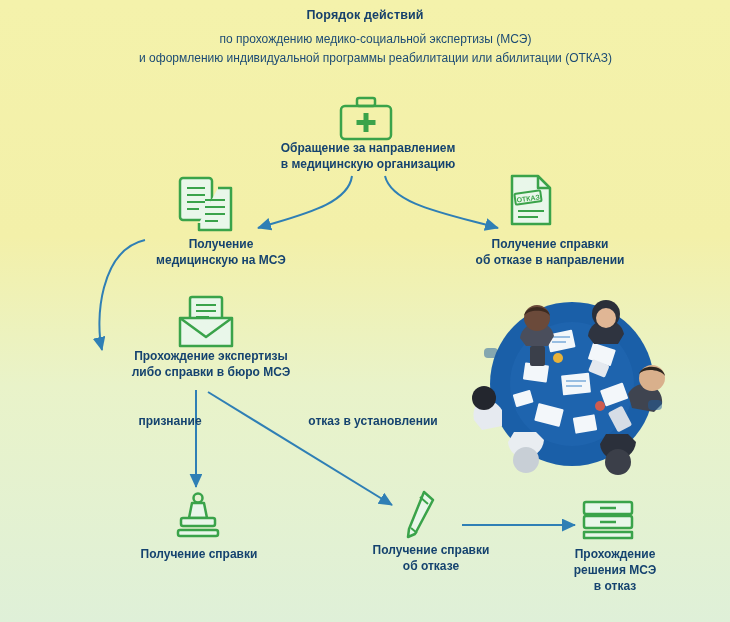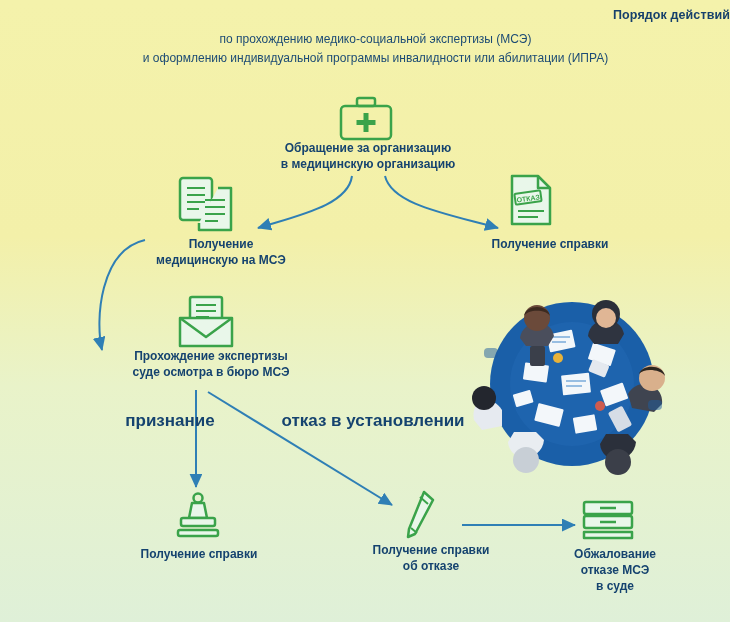--- a/index.html
+++ b/index.html
@@ -18,21 +18,21 @@
     width: 730px;
     height: 622px;
     background: linear-gradient(180deg, #f4f2ab 0%, #f3f0a9 38%, #e9f3c9 62%, #dff0d8 100%);
     overflow: hidden;
   }
   .title {
     position: absolute;
     left: 0;
     right: 0;
     top: 8px;
-    text-align: right;
+    text-align: center;
     color: #16406b;
     font-size: 12.5px;
     font-weight: bold;
     letter-spacing: 0.1px;
   }
   .subtitle {
     position: absolute;
     left: 0;
     right: 0;
     top: 30px;
@@ -47,21 +47,21 @@
     text-align: center;
     color: #15436f;
     font-size: 12px;
     font-weight: bold;
     line-height: 16px;
   }
   .edge-label {
     position: absolute;
     text-align: center;
     color: #15436f;
-    font-size: 17px;
+    font-size: 12px;
     font-weight: bold;
     line-height: 16px;
   }
   .icon-wrap {
     position: absolute;
   }
   svg { display: block; overflow: visible; }
   #arrows {
     position: absolute;
     left: 0; top: 0;
@@ -73,21 +73,21 @@
   }
 </style>
 </head>
 <body>
 
 <div id="page">
 
   <div class="title">Порядок действий</div>
   <div class="subtitle">
     <div>по прохождению медико-социальной экспертизы (МСЭ)</div>
-    <div>и оформлению индивидуальной программы инвалидности или абилитации (ИПРА)</div>
+    <div>и оформлению индивидуальной программы реабилитации или абилитации (ОТКАЗ)</div>
   </div>
 
   <svg id="arrows" viewBox="0 0 730 622">
     <defs>
       <marker id="ah" markerWidth="9" markerHeight="9" refX="6.5" refY="3.2" orient="auto">
         <path d="M0,0 L7,3.2 L0,6.4 z" fill="#2f7fb5"></path>
       </marker>
     </defs>
     <g fill="none" stroke="#2f7fb5" stroke-width="2" marker-end="url(#ah)">
 
@@ -107,21 +107,21 @@
 
   <div class="icon-wrap" style="left:338px; top:96px;">
     <svg width="56" height="46" viewBox="0 0 56 46">
       <rect x="19" y="2" width="18" height="8" rx="2" fill="none" stroke="#3aa34a" stroke-width="2.5"></rect>
       <rect x="3" y="10" width="50" height="33" rx="4" fill="none" stroke="#3aa34a" stroke-width="2.5"></rect>
       <rect x="25.5" y="17" width="5" height="19" fill="#3aa34a"></rect>
       <rect x="18.5" y="24" width="19" height="5" fill="#3aa34a"></rect>
     </svg>
   </div>
   <div class="node-label" style="left:258px; top:140px; width:220px;">
-    <div>Обращение за организацию</div>
+    <div>Обращение за направлением</div>
     <div>в медицинскую организацию</div>
   </div>
 
   <div class="icon-wrap" style="left:178px; top:176px;">
     <svg width="56" height="56" viewBox="0 0 56 56">
       <rect x="2" y="2" width="32" height="42" rx="3" fill="#e9f7ea" stroke="#3aa34a" stroke-width="2.5"></rect>
       <line x1="9" y1="12" x2="27" y2="12" stroke="#3aa34a" stroke-width="2"></line>
       <line x1="9" y1="19" x2="27" y2="19" stroke="#3aa34a" stroke-width="2"></line>
       <line x1="9" y1="26" x2="27" y2="26" stroke="#3aa34a" stroke-width="2"></line>
       <line x1="9" y1="33" x2="21" y2="33" stroke="#3aa34a" stroke-width="2"></line>
@@ -142,35 +142,36 @@
       <path d="M4,2 L30,2 L42,14 L42,50 L4,50 Z" fill="#e9f7ea" stroke="#3aa34a" stroke-width="2.5" stroke-linejoin="round"></path>
       <path d="M30,2 L30,14 L42,14" fill="none" stroke="#3aa34a" stroke-width="2.5" stroke-linejoin="round"></path>
       <rect x="7" y="18" width="26" height="11" rx="1.5" fill="none" stroke="#3aa34a" stroke-width="2" transform="rotate(-8 20 23.5)"></rect>
       <text x="20" y="27" font-family="Liberation Sans, sans-serif" font-size="7" font-weight="bold" fill="#3aa34a" text-anchor="middle" transform="rotate(-8 20 23.5)">ОТКАЗ</text>
       <line x1="10" y1="37" x2="36" y2="37" stroke="#3aa34a" stroke-width="2"></line>
       <line x1="10" y1="43" x2="30" y2="43" stroke="#3aa34a" stroke-width="2"></line>
     </svg>
   </div>
   <div class="node-label" style="left:440px; top:236px; width:220px;">
     <div>Получение справки</div>
+    <div>об отказе в направлении</div>
   </div>
 
   <div class="icon-wrap" style="left:178px; top:296px;">
     <svg width="56" height="52" viewBox="0 0 56 52">
       <rect x="12" y="1" width="32" height="27" rx="2" fill="#e9f7ea" stroke="#3aa34a" stroke-width="2.5"></rect>
       <line x1="18" y1="9" x2="38" y2="9" stroke="#3aa34a" stroke-width="2"></line>
       <line x1="18" y1="15" x2="38" y2="15" stroke="#3aa34a" stroke-width="2"></line>
       <line x1="18" y1="21" x2="31" y2="21" stroke="#3aa34a" stroke-width="2"></line>
       <path d="M2,22 L54,22 L54,50 L2,50 Z" fill="#e9f7ea" stroke="#3aa34a" stroke-width="2.5" stroke-linejoin="round"></path>
       <path d="M2,22 L28,41 L54,22" fill="none" stroke="#3aa34a" stroke-width="2.5" stroke-linejoin="round"></path>
     </svg>
   </div>
   <div class="node-label" style="left:100px; top:348px; width:222px;">
     <div>Прохождение экспертизы</div>
-    <div>суде осмотра в бюро МСЭ</div>
+    <div>либо справки в бюро МСЭ</div>
   </div>
 
   <div class="edge-label" style="left:100px; top:413px; width:140px;">
     <div>признание</div>
   </div>
   <div class="edge-label" style="left:278px; top:413px; width:190px;">
     <div>отказ в установлении</div>
   </div>
 
   <div class="icon-wrap" style="left:176px; top:492px;">
@@ -200,23 +201,23 @@
   <div class="icon-wrap" style="left:582px; top:500px;">
     <svg width="52" height="42" viewBox="0 0 52 42">
       <rect x="2" y="2" width="48" height="12" rx="2" fill="#e9f7ea" stroke="#3aa34a" stroke-width="2.5"></rect>
       <line x1="18" y1="8" x2="34" y2="8" stroke="#3aa34a" stroke-width="2.5"></line>
       <rect x="2" y="16" width="48" height="12" rx="2" fill="#e9f7ea" stroke="#3aa34a" stroke-width="2.5"></rect>
       <line x1="18" y1="22" x2="34" y2="22" stroke="#3aa34a" stroke-width="2.5"></line>
       <path d="M2,32 L50,32 L50,38 L2,38 Z" fill="#e9f7ea" stroke="#3aa34a" stroke-width="2.5" stroke-linejoin="round"></path>
     </svg>
   </div>
   <div class="node-label" style="left:540px; top:546px; width:150px;">
-    <div>Обжалование</div>
-    <div>отказе МСЭ</div>
-    <div>в суде</div>
+    <div>Прохождение</div>
+    <div>решения МСЭ</div>
+    <div>в отказ</div>
   </div>
 
   <div class="photo" style="left:462px; top:288px;">
     <svg width="220" height="190" viewBox="0 0 220 190">
       <circle cx="110" cy="96" r="82" fill="#1a5fa8"></circle>
       <circle cx="110" cy="96" r="62" fill="#2b74c0" opacity="0.25"></circle>
 
       <g fill="#ffffff" opacity="0.95">
         <rect x="86" y="44" width="26" height="18" rx="1" transform="rotate(-12 99 53)"></rect>
         <rect x="128" y="58" width="24" height="17" rx="1" transform="rotate(18 140 66)"></rect>

